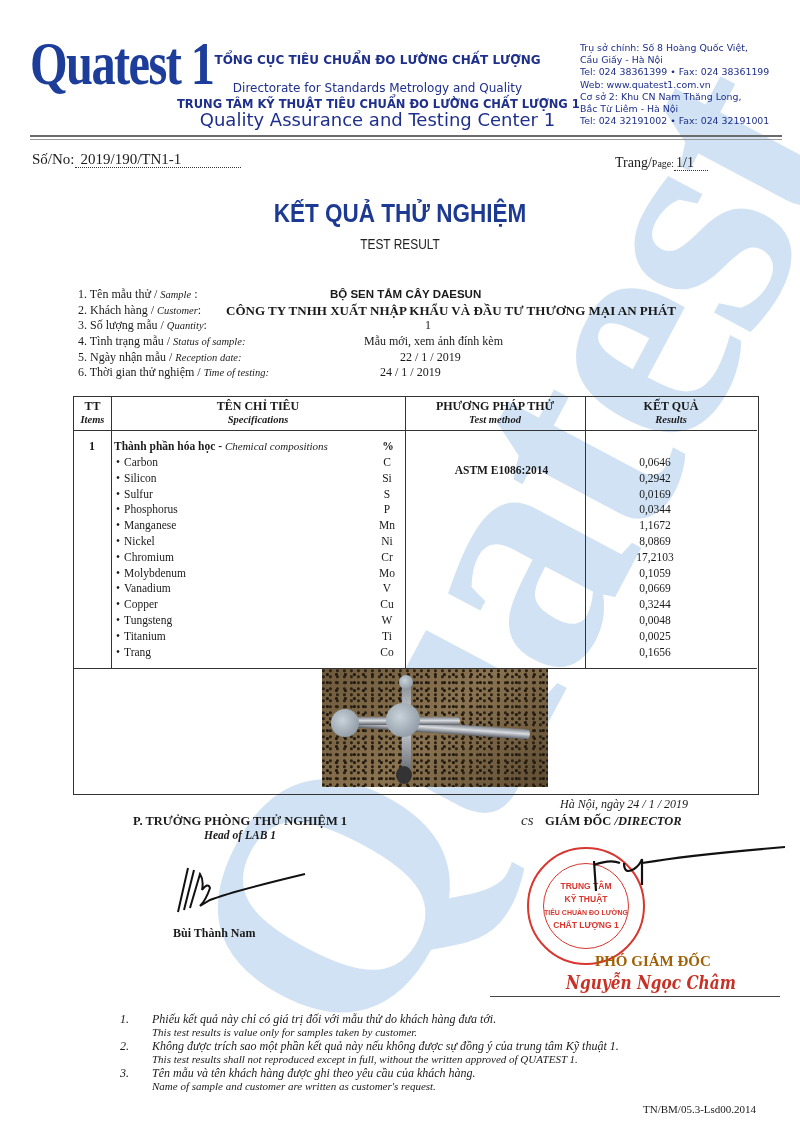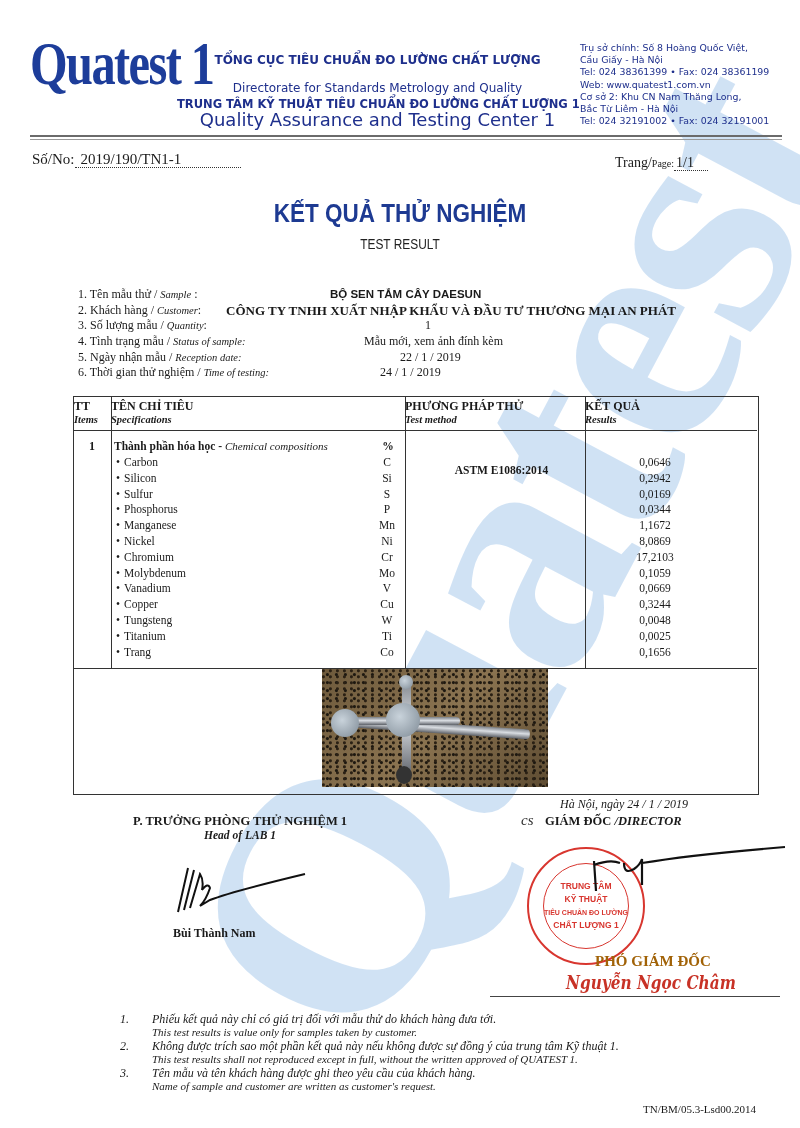--- a/index.html
+++ b/index.html
@@ -63,21 +63,21 @@
   .info .v2 { left: 347px; }
   .info .v3 { left: 286px; }
   .info .v4 { left: 322px; }
   .info .v5 { left: 302px; }
 
   
   .tbl { position: absolute; left: 73px; top: 396px; width: 686px; height: 399px;
     border: 1.5px solid #333; }
   .tbl .vline { position: absolute; top: 0; width: 1px; background: #333; }
   .tbl .hline { position: absolute; left: 0; height: 1px; background: #333; }
-  .th { position: absolute; top: 2px; font-size: 12px; line-height: 14px; }
+  .th { position: absolute; top: 2px; text-align: center; font-size: 12px; line-height: 14px; }
   .th b { font-weight: bold; display: block; }
   .th i { font-size: 10.5px; display: block; font-weight: bold; }
   .cell { position: absolute; font-size: 11.5px; line-height: 15.8px; white-space: nowrap; }
   .item-no { left: 15px; top: 42px; font-weight: bold; font-size: 12px; }
   .group { left: 40px; top: 42px; font-weight: bold; font-size: 11.5px; }
   .group i { font-weight: normal; font-style: italic; font-size: 11px; }
   .unit { left: 303px; top: 42px; font-weight: bold; width: 22px; text-align: center; }
   .method { left: 340px; top: 42px; width: 175px; text-align: center; font-weight: bold; font-size: 11.5px; margin-top: 24px; }
   .el-list { position: absolute; left: 40px; top: 58px; }
   .el-row { position: relative; height: 15.8px; line-height: 15.8px; font-size: 11.5px; width: 646px; }

